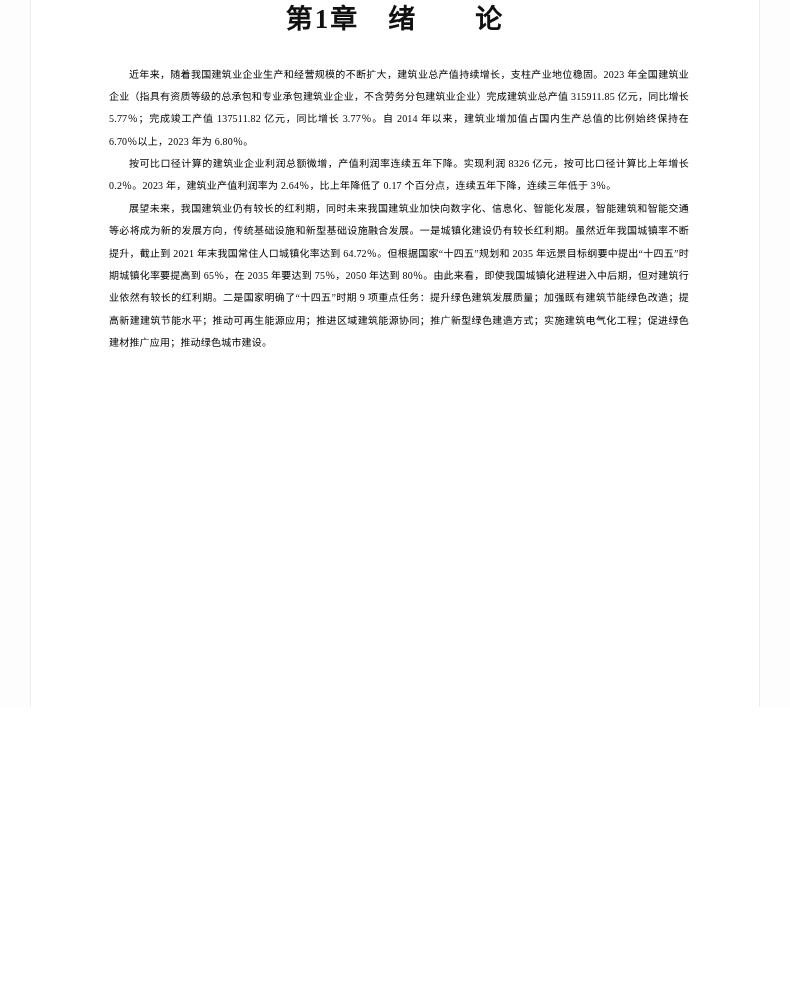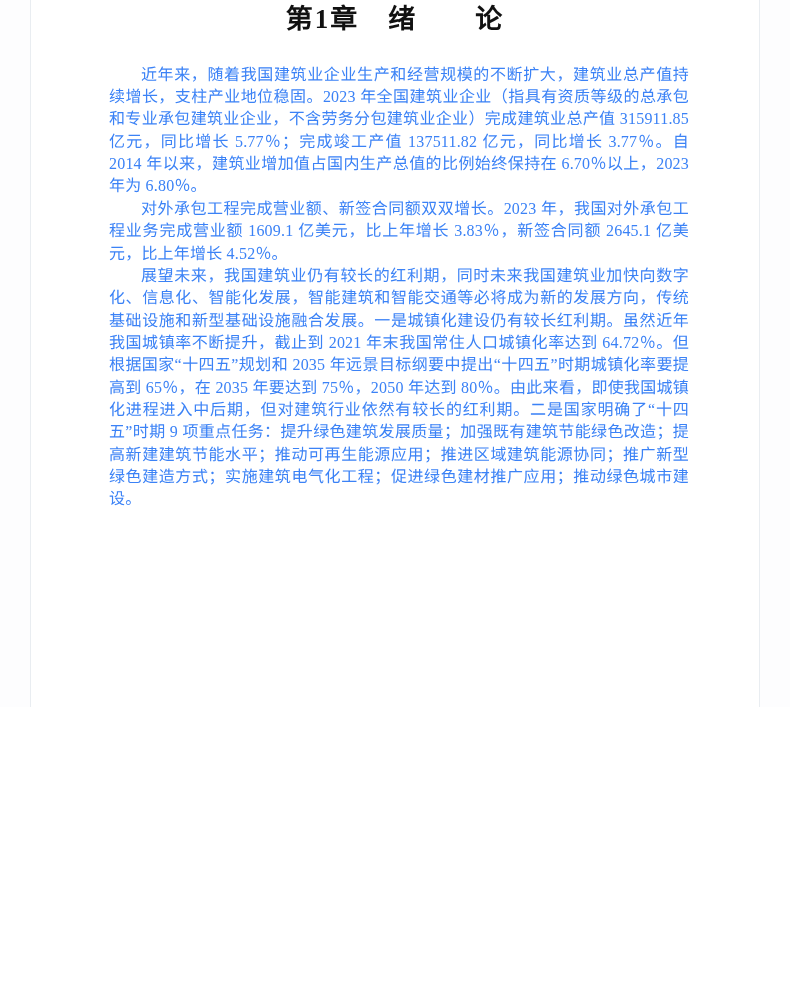--- a/index.html
+++ b/index.html
@@ -46,47 +46,47 @@
     letter-spacing: 2px;
     line-height: 1.25;
     color: #111111;
   }
   .page-body {
     margin-top: 27px;
     padding: 0 70px 0 78px;
   }
   .page-body p {
     margin: 0;
-    font-size: 16px;
+    font-size: 10px;
     line-height: 22.35px;
     text-align: justify;
     text-indent: 2em;
     letter-spacing: 0.2px;
-    color: #3b82f6;
+    color: #000000;
   }
   .page-number {
     position: absolute;
     top: 830px;
     right: 92px;
     font-size: 17px;
     font-style: italic;
     color: #222222;
   }
 </style>
 </head>
 <body>
 
 <div class="viewer">
 
   <div class="page page-1">
     <h1 class="chapter-title">第1章　绪　　论</h1>
 
     <div class="page-body">
       <p>近年来，随着我国建筑业企业生产和经营规模的不断扩大，建筑业总产值持续增长，支柱产业地位稳固。2023 年全国建筑业企业（指具有资质等级的总承包和专业承包建筑业企业，不含劳务分包建筑业企业）完成建筑业总产值 315911.85 亿元，同比增长 5.77％；完成竣工产值 137511.82 亿元，同比增长 3.77％。自 2014 年以来，建筑业增加值占国内生产总值的比例始终保持在 6.70％以上，2023 年为 6.80％。</p>
-      <p>对外承包工程完成营业额、新签合同额双双增长。2023 年，我国对外承包工程业务完成营业额 1609.1 亿美元，比上年增长 3.83％，新签合同额 2645.1 亿美元，比上年增长 4.52％。</p>
+      <p>按可比口径计算的建筑业企业利润总额微增，产值利润率连续五年下降。实现利润 8326 亿元，按可比口径计算比上年增长 0.2％。2023 年，建筑业产值利润率为 2.64％，比上年降低了 0.17 个百分点，连续五年下降，连续三年低于 3％。</p>
       <p>展望未来，我国建筑业仍有较长的红利期，同时未来我国建筑业加快向数字化、信息化、智能化发展，智能建筑和智能交通等必将成为新的发展方向，传统基础设施和新型基础设施融合发展。一是城镇化建设仍有较长红利期。虽然近年我国城镇率不断提升，截止到 2021 年末我国常住人口城镇化率达到 64.72％。但根据国家“十四五”规划和 2035 年远景目标纲要中提出“十四五”时期城镇化率要提高到 65％，在 2035 年要达到 75％，2050 年达到 80％。由此来看，即使我国城镇化进程进入中后期，但对建筑行业依然有较长的红利期。二是国家明确了“十四五”时期 9 项重点任务：提升绿色建筑发展质量；加强既有建筑节能绿色改造；提高新建建筑节能水平；推动可再生能源应用；推进区域建筑能源协同；推广新型绿色建造方式；实施建筑电气化工程；促进绿色建材推广应用；推动绿色城市建设。</p>
     </div>
 
     <div class="page-number">1</div>
   </div>
 
   <div class="page page-2"></div>
 
 </div>
 

